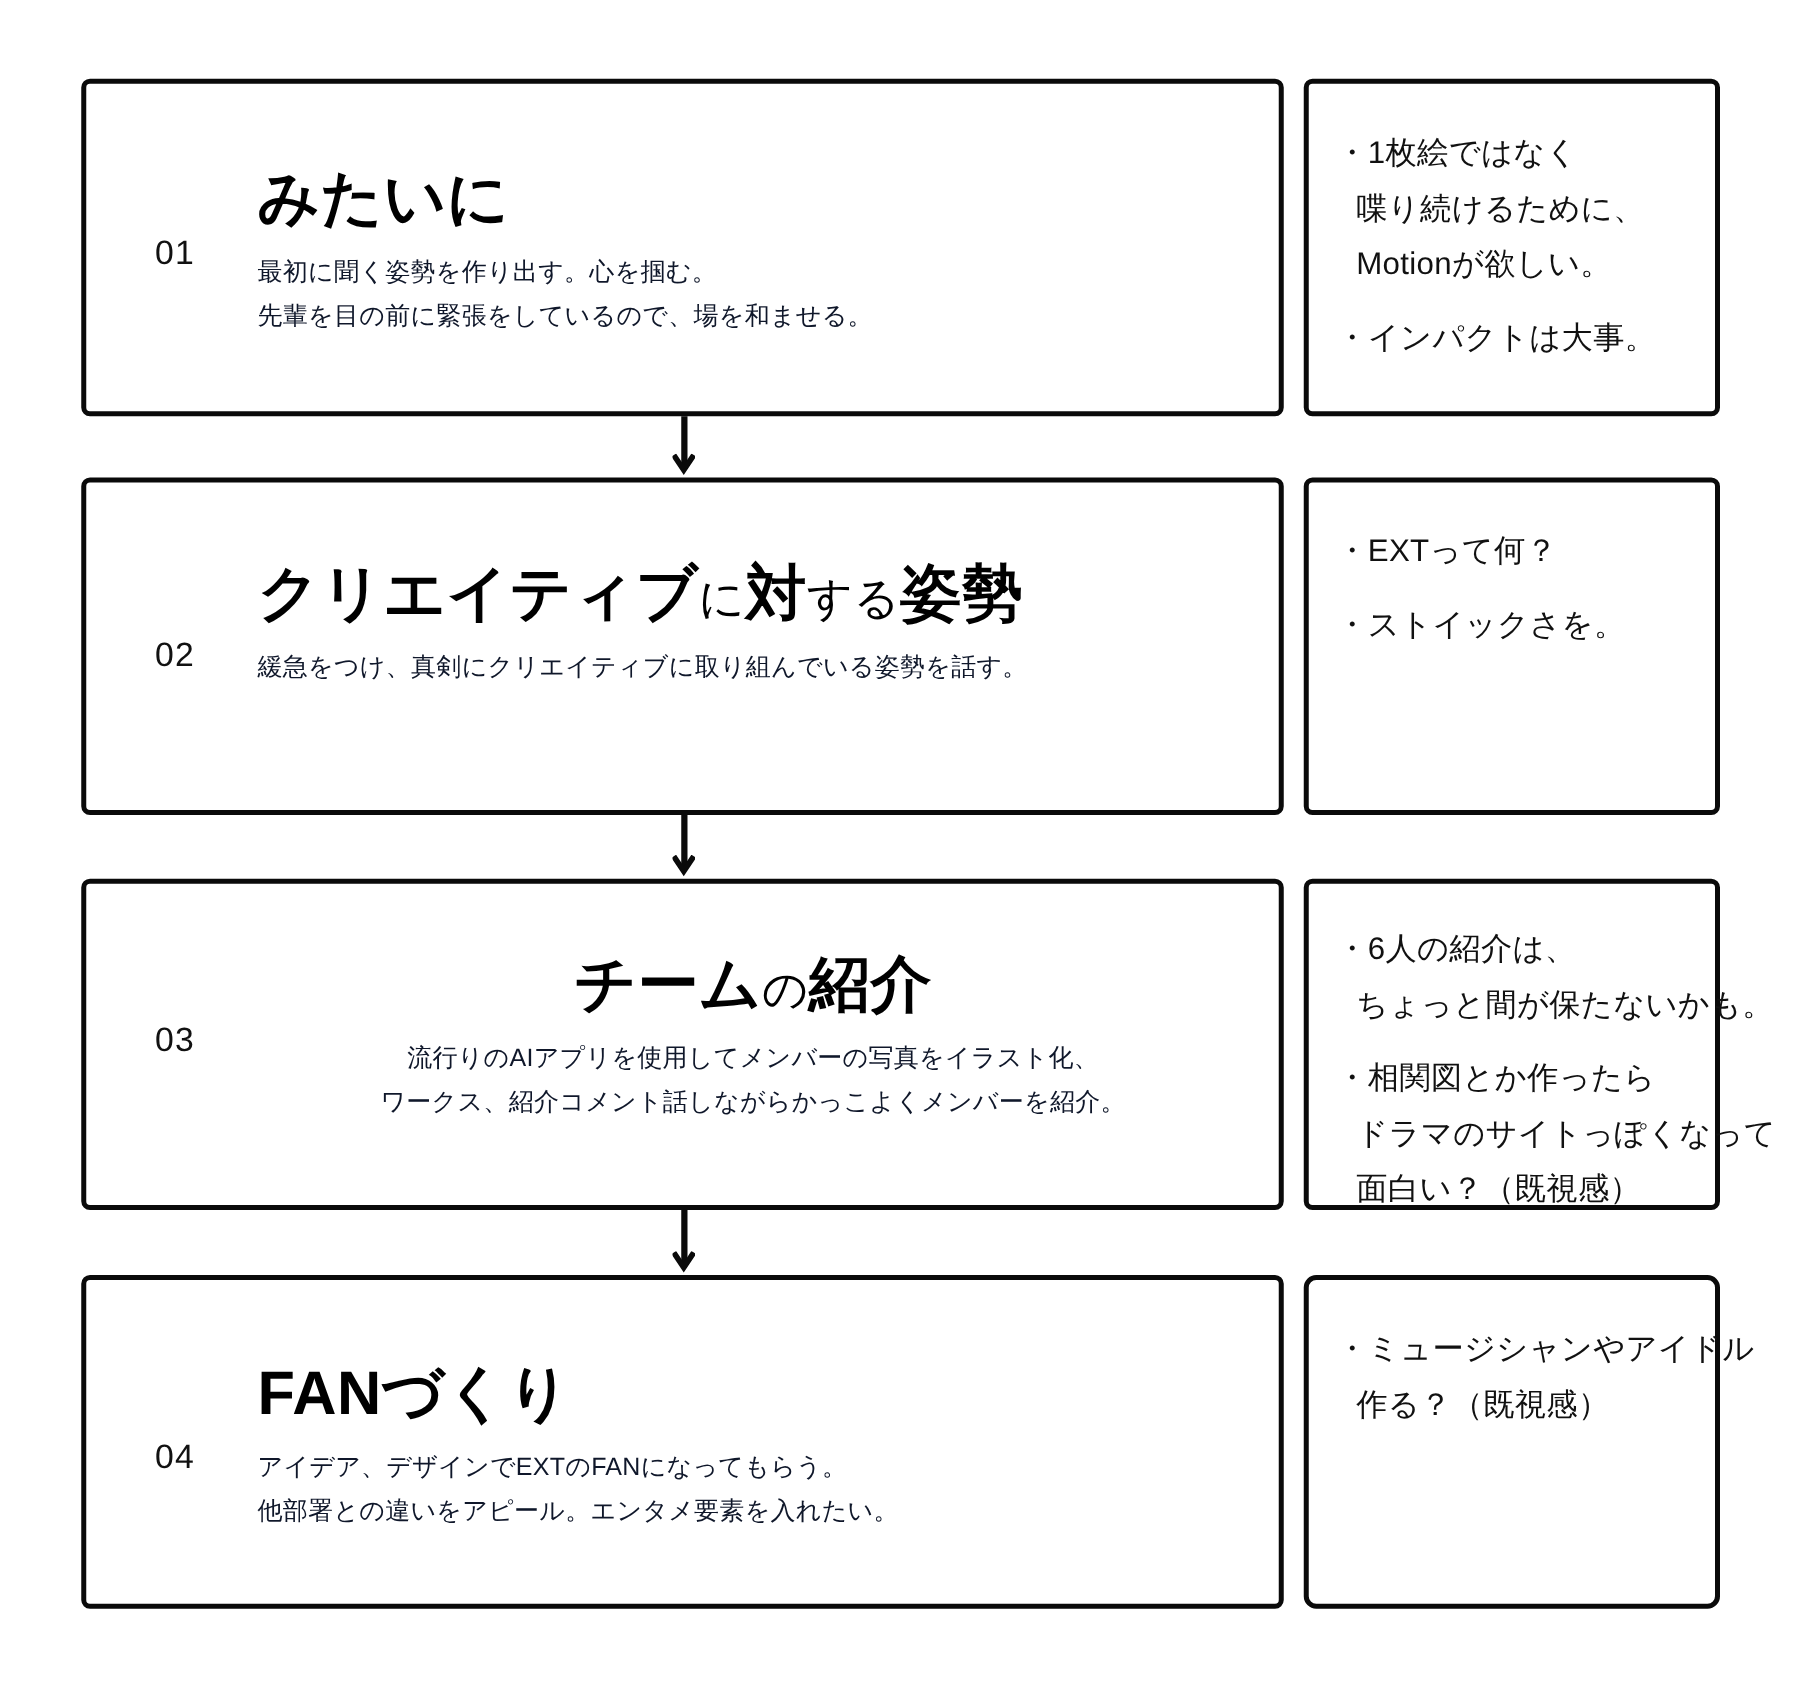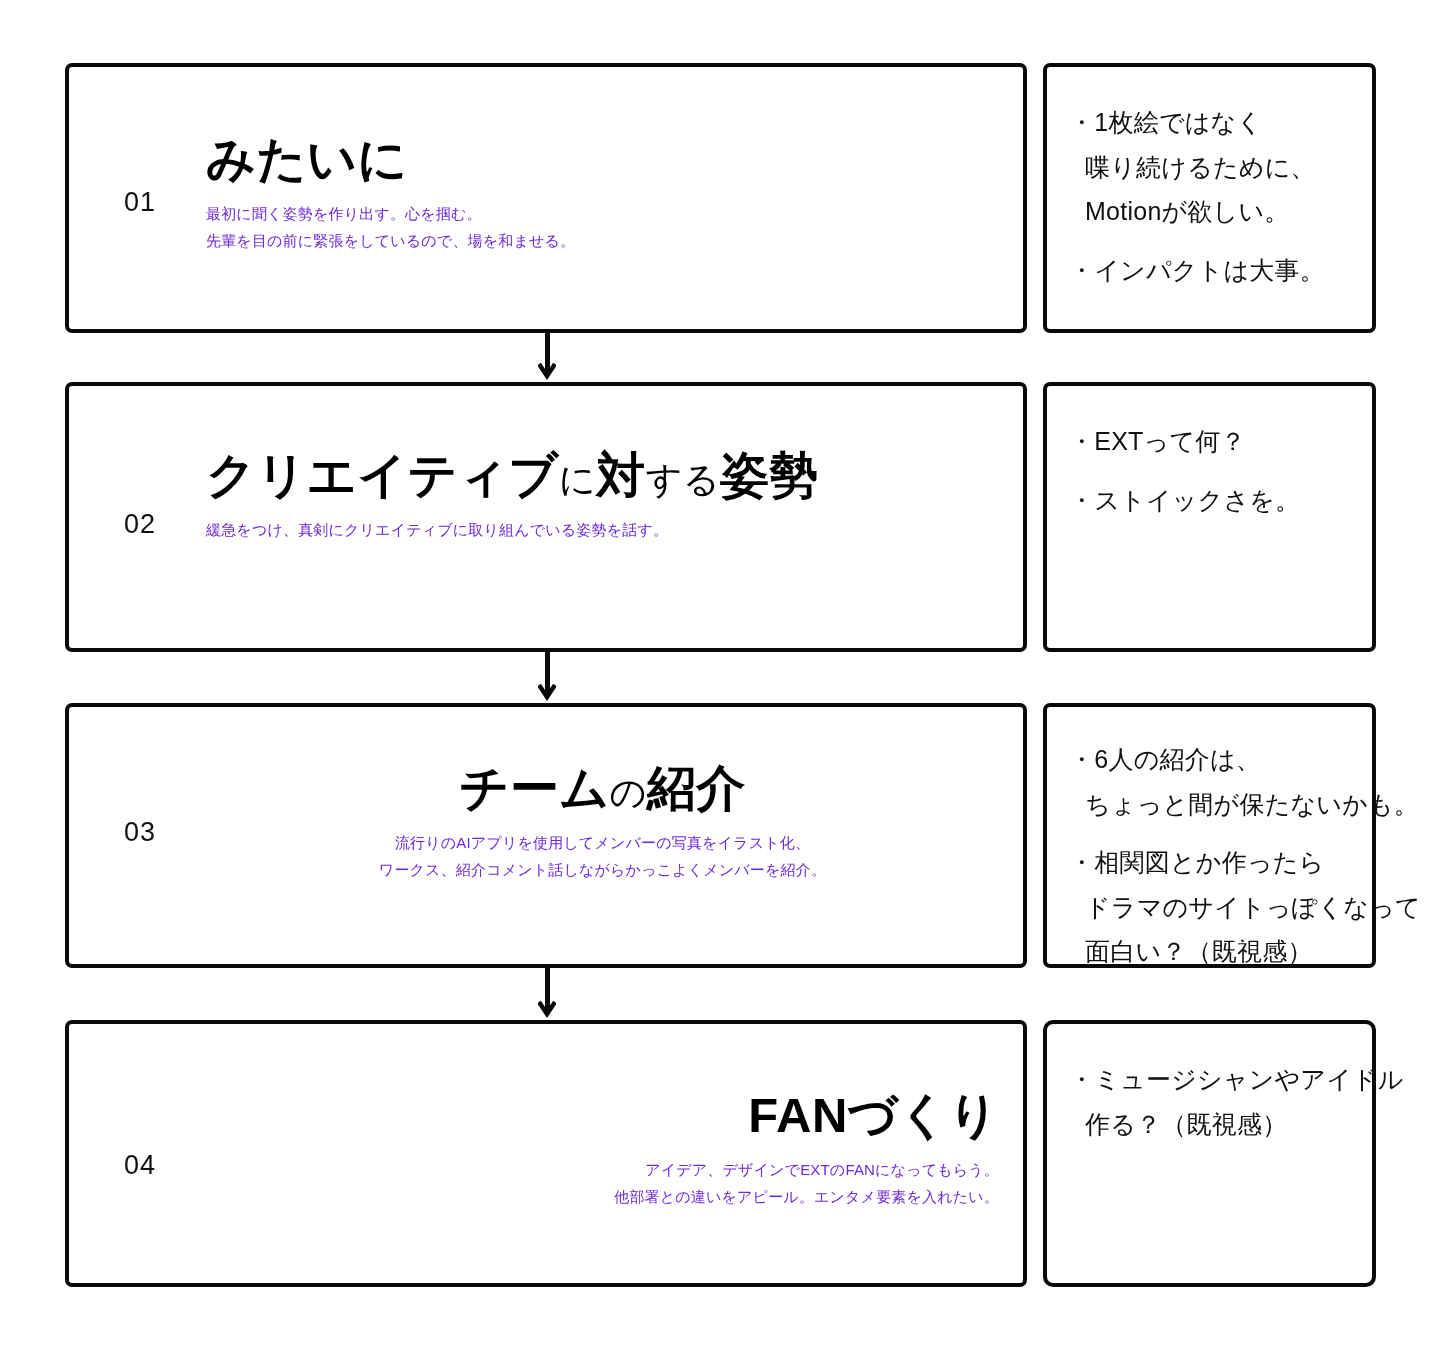--- a/index.html
+++ b/index.html
@@ -68,25 +68,25 @@
   }
   .step-title .kana-sm {
     font-size: 0.74em;
     font-weight: 500;
   }
   .step-title .latin {
     letter-spacing: 0.01em;
   }
 
   .step-desc {
-    font-size: 15px;
+    font-size: 20px;
     font-weight: 500;
     line-height: 1.78;
     letter-spacing: 0.012em;
-    color: #6d28d9;
+    color: #0f172a;
   }
   .step-desc .line {
     display: block;
     white-space: nowrap;
   }
 
   
   .note-box {
     position: absolute;
     left: 1043px;
@@ -257,21 +257,21 @@
       <svg width="18" height="19" viewBox="0 0 18 19" aria-hidden="true">
         <path d="M1 1 L9 13 L17 1" fill="none" stroke="#0a0a0a" stroke-width="4.5" stroke-linecap="butt" stroke-linejoin="miter"></path>
       </svg>
     </div>
   </div>
 
   <div class="row">
 
     <div class="step-box" style="top:1020px; height:267px;">
       <div class="step-index" style="top:128px;">04</div>
-      <div class="step-body" style="top:64px;text-align:right;">
+      <div class="step-body" style="top:64px;">
         <div class="step-title">
           <span class="latin">FAN</span><span>づくり</span>
         </div>
         <div class="step-desc">
           <span class="line">アイデア、デザインでEXTのFANになってもらう。</span>
           <span class="line">他部署との違いをアピール。エンタメ要素を入れたい。</span>
         </div>
       </div>
     </div>
 

